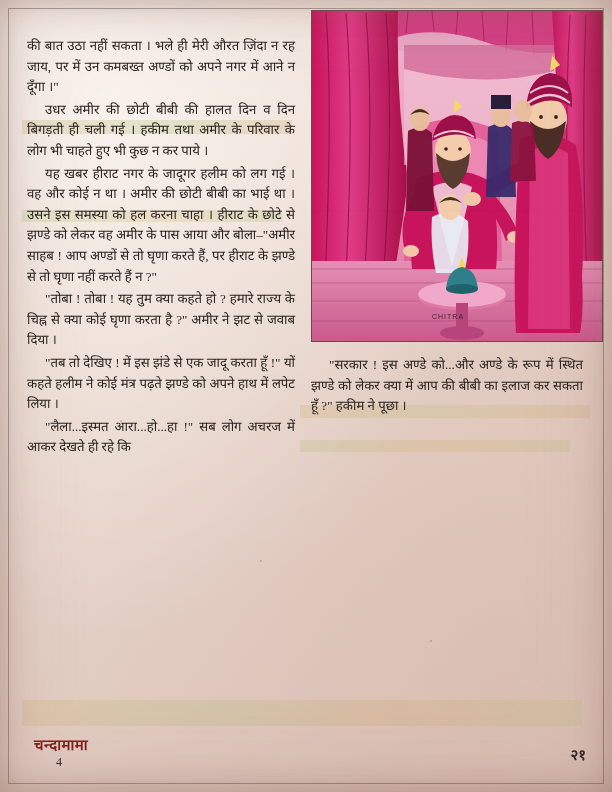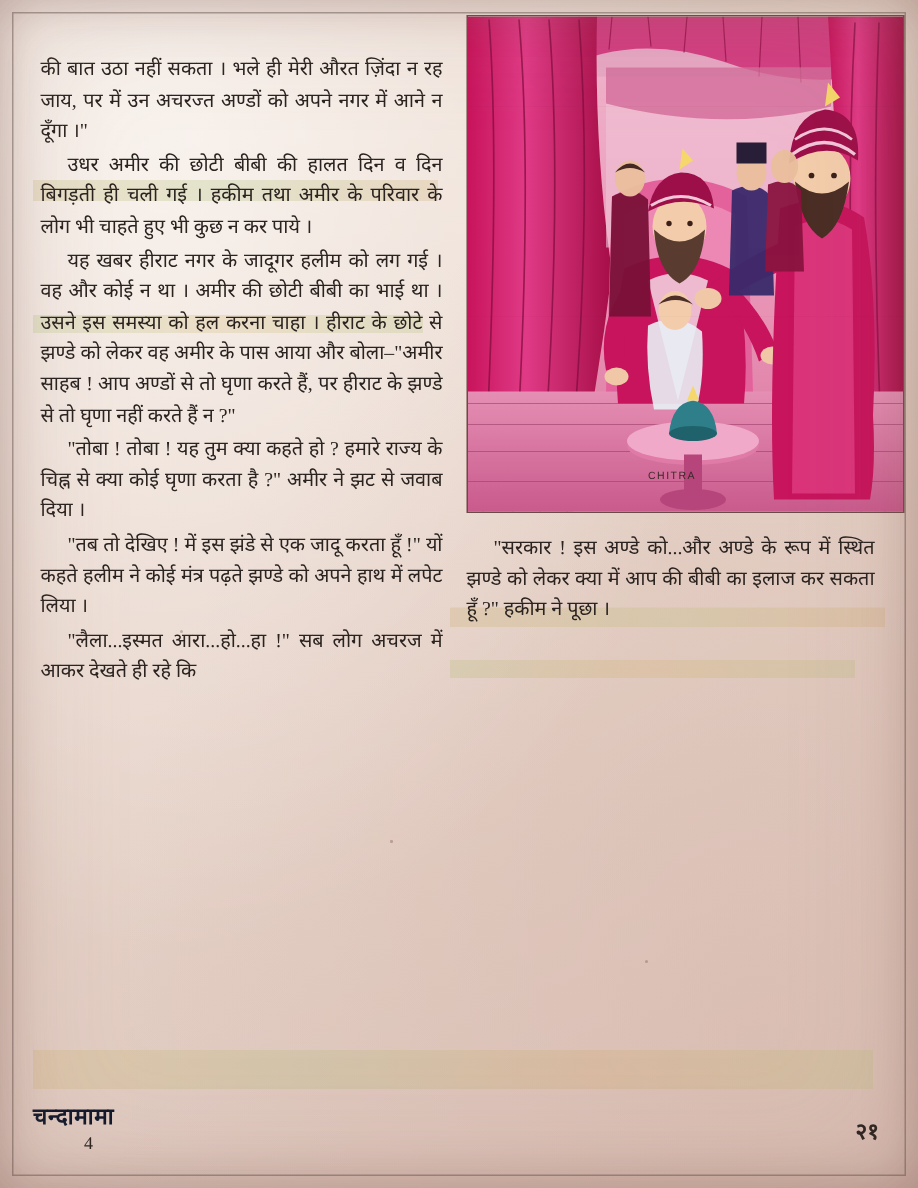--- a/index.html
+++ b/index.html
@@ -88,25 +88,25 @@
   }
   .para {
     margin: 0 0 2px 0;
     text-indent: 18px;
   }
   .para.first { text-indent: 0; }
 
   
   .footer-logo {
     position: absolute;
-    left: 22px;
+    left: 34px;
     bottom: 38px;
     font-size: 15px;
     font-weight: bold;
-    color: #0f172a;
+    color: #7f1d1d;
     letter-spacing: 0.5px;
   }
   .footer-num-left {
     position: absolute;
     left: 56px;
     bottom: 22px;
     font-size: 12px;
     color: #2a2320;
   }
   .footer-num-right {
@@ -278,21 +278,21 @@
       <text x="120" y="308" font-family="Liberation Sans, sans-serif" font-size="7" fill="#3a2a28" letter-spacing="1">CHITRA</text>
 
       <g stroke="#5d2140" stroke-width="0.5" opacity="0.35" fill="none">
         <path d="M0,60 L290,60" opacity="0.12"></path>
         <path d="M0,200 L290,200" opacity="0.1"></path>
       </g>
     </svg>
   </div>
 
   <div class="col col-left">
-    <p class="para first">की बात उठा नहीं सकता । भले ही मेरी औरत ज़िंदा न रह जाय, पर में उन अचरज्त अण्डों को अपने नगर में आने न दूँगा ।"</p>
+    <p class="para first">की बात उठा नहीं सकता । भले ही मेरी औरत ज़िंदा न रह जाय, पर में उन कमबख्त अण्डों को अपने नगर में आने न दूँगा ।"</p>
     <p class="para">उधर अमीर की छोटी बीबी की हालत दिन व दिन बिगड़ती ही चली गई । हकीम तथा अमीर के परिवार के लोग भी चाहते हुए भी कुछ न कर पाये ।</p>
     <p class="para">यह खबर हीराट नगर के जादूगर हलीम को लग गई । वह और कोई न था । अमीर की छोटी बीबी का भाई था । उसने इस समस्या को हल करना चाहा । हीराट के छोटे से झण्डे को लेकर वह अमीर के पास आया और बोला–"अमीर साहब ! आप अण्डों से तो घृणा करते हैं, पर हीराट के झण्डे से तो घृणा नहीं करते हैं न ?"</p>
     <p class="para">"तोबा ! तोबा ! यह तुम क्या कहते हो ? हमारे राज्य के चिह्न से क्या कोई घृणा करता है ?" अमीर ने झट से जवाब दिया ।</p>
     <p class="para">"तब तो देखिए ! में इस झंडे से एक जादू करता हूँ !" यों कहते हलीम ने कोई मंत्र पढ़ते झण्डे को अपने हाथ में लपेट लिया ।</p>
     <p class="para">"लैला...इस्मत आरा...हो...हा !" सब लोग अचरज में आकर देखते ही रहे कि</p>
   </div>
 
   <div class="col col-right">
     <p class="para">"सरकार ! इस अण्डे को...और अण्डे के रूप में स्थित झण्डे को लेकर क्या में आप की बीबी का इलाज कर सकता हूँ ?" हकीम ने पूछा ।</p>
   </div>

